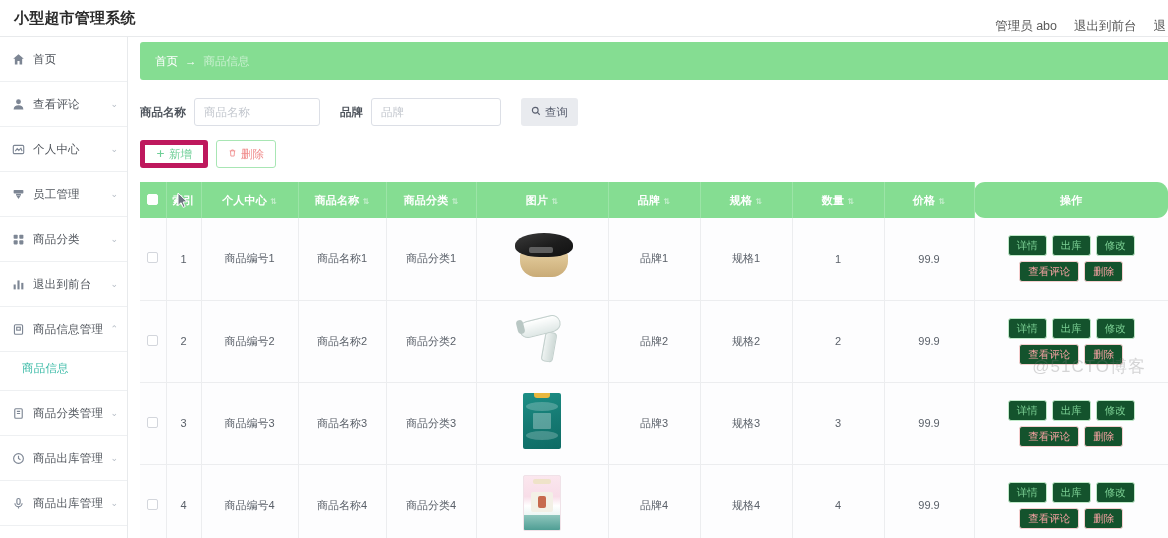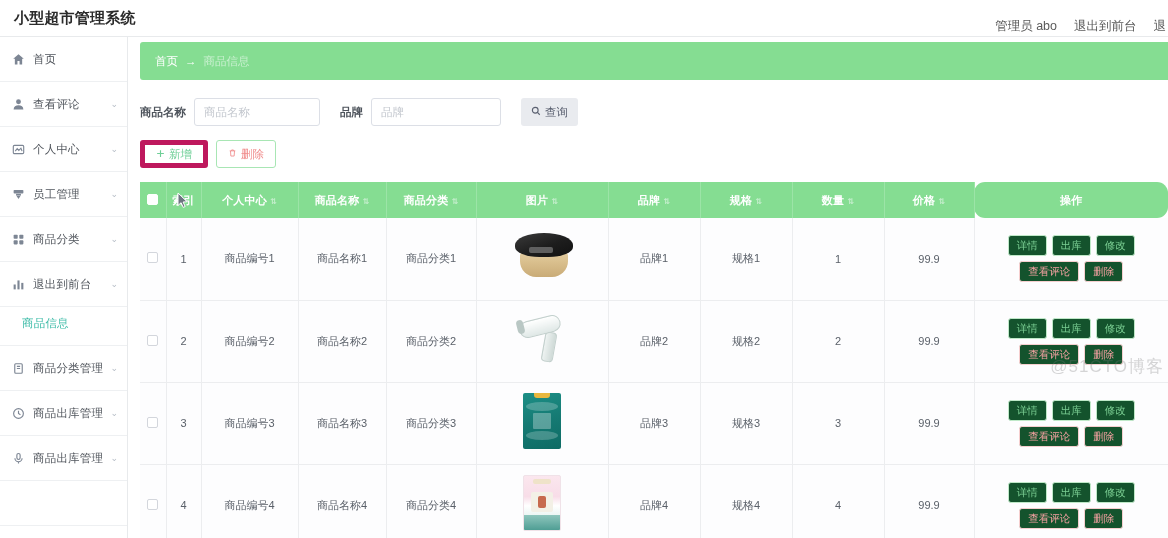--- a/index.html
+++ b/index.html
@@ -204,21 +204,21 @@
   }
   .opbtn.pink { border: 1px solid #f6cfcf; color: #f2a0a0; }
   .ops-row { display: flex; gap: 5px; justify-content: center; }
   .ops-row.r2 { margin-top: 5px; }
 
   
   .cursor { position: absolute; left: 177px; top: 192px; width: 12px; height: 17px; pointer-events: none; }
 
   
   .watermark {
-    position: absolute; right: 4px; bottom: 2px;
+    position: absolute; right: 22px; bottom: 2px;
     font-size: 17px; color: rgba(120,120,120,.30);
     letter-spacing: 1px; white-space: nowrap; user-select: none;
   }
 </style>
 </head>
 <body>
 
 <div class="app">
 
   <div class="topbar">
@@ -293,20 +293,30 @@
         <svg width="13" height="13" viewBox="0 0 16 16" fill="currentColor">
             <rect x="2" y="8" width="2.6" height="6"></rect>
             <rect x="6.7" y="3" width="2.6" height="11"></rect>
             <rect x="11.4" y="6" width="2.6" height="8"></rect>
           </svg>
       </span>
       <span class="mi-label">退出到前台</span>
       <span class="mi-arrow">⌄</span>
     </div>
 
+    <div class="menu-item">
+      <span class="mi-icon">
+        <svg width="13" height="13" viewBox="0 0 16 16" fill="none" stroke="currentColor" stroke-width="1.4">
+            <rect x="3" y="2.2" width="10" height="11.6" rx="1.3"></rect>
+            <rect x="5.8" y="5.2" width="4.4" height="3.6"></rect>
+          </svg>
+      </span>
+      <span class="mi-label">商品信息管理</span>
+      <span class="mi-arrow">⌃</span>
+    </div>
 
     <div class="submenu">
       <div class="submenu-item">
         <span>商品信息</span>
       </div>
     </div>
 
     <div class="menu-item">
       <span class="mi-icon">
         <svg width="13" height="13" viewBox="0 0 16 16" fill="none" stroke="currentColor" stroke-width="1.4">

